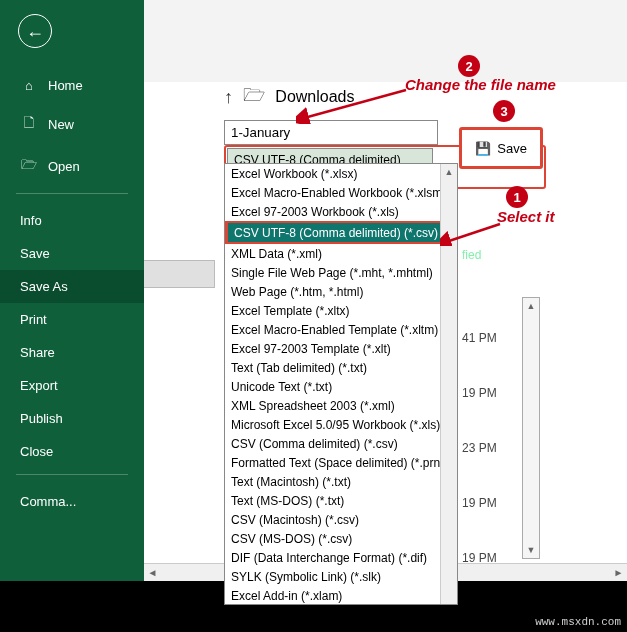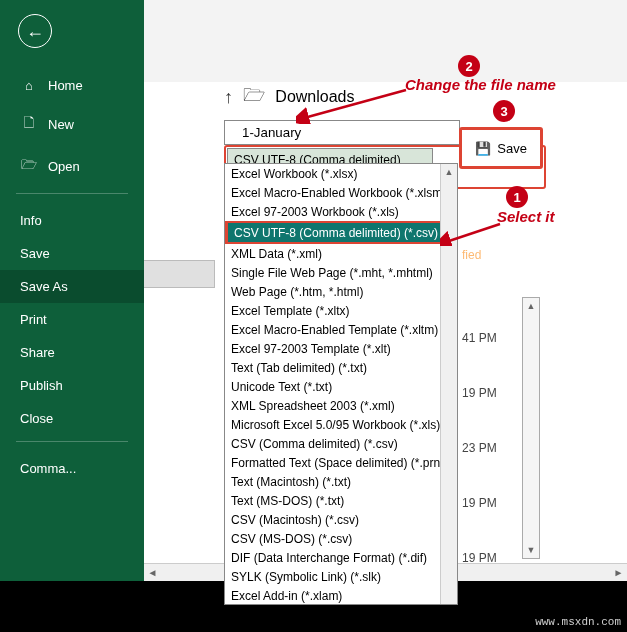--- a/index.html
+++ b/index.html
@@ -13,34 +13,34 @@
 .sb-sep{height:1px;background:rgba(255,255,255,.25);margin:6px 16px 10px 16px}
 .main{position:absolute;left:144px;top:0;width:483px;height:581px;background:#fff}
 .gray-top{position:absolute;top:0;left:0;width:483px;height:82px;background:#f3f3f3}
 .gray-block{position:absolute;top:260px;left:0;width:70px;height:26px;background:#e0e0e0;border:1px solid #bbb;border-left:none}
 .hscroll{position:absolute;bottom:0;left:0;width:483px;height:17px;background:#f0f0f0;border-top:1px solid #ccc;display:flex}
 .hscroll .btn{width:17px;height:17px;display:flex;align-items:center;justify-content:center;color:#666;cursor:pointer;font-size:10px}
 .hscroll .track{flex:1}
 .panel{position:absolute;left:224px;top:82px;width:322px}
 .path-row{display:flex;align-items:center;gap:10px;margin-bottom:8px}
 .path-row .ico{font-size:18px;color:#333}
-.filename{border:1px solid #888;padding:4px 17px;width:200px;margin-bottom:0}
+.filename{border:1px solid #888;padding:4px 6px;width:200px;margin-bottom:0}
 .filetype{position:relative}
 .ft-box{border:2px solid #d43;border-radius:3px;padding:1px}
 .ft-inner{background:#d8e5d9;border:1px solid #888;padding:4px 6px;width:192px;display:flex;justify-content:space-between;align-items:center;font-size:12px}
 .ft-inner .arrow{font-size:9px;color:#555}
 .save-btn{position:absolute;left:459px;top:127px;width:78px;height:36px;border:3px solid #d43;border-radius:3px;background:#fff;display:flex;align-items:center;justify-content:center;gap:6px;cursor:pointer;font-size:13px}
 .dropdown{position:absolute;left:224px;top:163px;width:232px;border:1px solid #888;background:#fff;max-height:440px;overflow:visible}
 .dropdown .item{padding:2.5px 6px;font-size:12px;cursor:pointer}
 .dropdown .item.sel{background:#0f766e;color:#fff;border:2px solid #d43;border-left-width:3px;border-right-width:3px}
 .dd-scroll{position:absolute;right:0;top:0;width:16px;height:100%;background:#f0f0f0;border-left:1px solid #ccc}
 .dd-scroll .btn{height:16px;display:flex;align-items:center;justify-content:center;font-size:9px;color:#666}
 .list-area{position:absolute;left:462px;top:240px;width:80px}
 .list-row{height:55px;display:flex;align-items:center;font-size:12px;color:#444}
-.list-head{font-size:12px;color:#fdba74;position:absolute;left:462px;top:248px}
+.list-head{font-size:12px;color:#86efac;position:absolute;left:462px;top:248px}
 .vscroll{position:absolute;left:522px;top:297px;width:16px;height:260px;border:1px solid #aaa;background:#f5f5f5}
 .vscroll .btn{height:16px;display:flex;align-items:center;justify-content:center;font-size:9px;color:#666}
 .badge{width:22px;height:22px;background:#c40015;border-radius:50%;color:#fff;display:flex;align-items:center;justify-content:center;font-weight:bold;font-size:13px;position:absolute}
 .ann-text{position:absolute;color:#c40015;font-family:Liberation Sans, sans-serif;font-weight:bold;font-style:italic;font-size:15px}
 .watermark{position:absolute;right:6px;bottom:4px;color:#cfcfcf;font-size:11px;font-family:Liberation Mono, monospace}
 svg.arrow{position:absolute;pointer-events:none}
 .search-bar{position:absolute;top:0;right:0;width:30px;height:26px;background:#323232;display:flex;align-items:center;justify-content:center;color:#aaa;font-size:14px}
 </style>
 </head>
 <body>
@@ -71,20 +71,23 @@
       <span>Save</span>
     </div>
   <div class="sb-item indent active">
       <span>Save As</span>
     </div>
   <div class="sb-item indent">
       <span>Print</span>
     </div>
   <div class="sb-item indent">
       <span>Share</span>
+    </div>
+  <div class="sb-item indent">
+      <span>Export</span>
     </div>
   <div class="sb-item indent">
       <span>Publish</span>
     </div>
   <div class="sb-item indent">
       <span>Close</span>
     </div>
   <div class="sb-sep"></div>
   <div class="sb-item indent">
       <span>Comma...</span>

